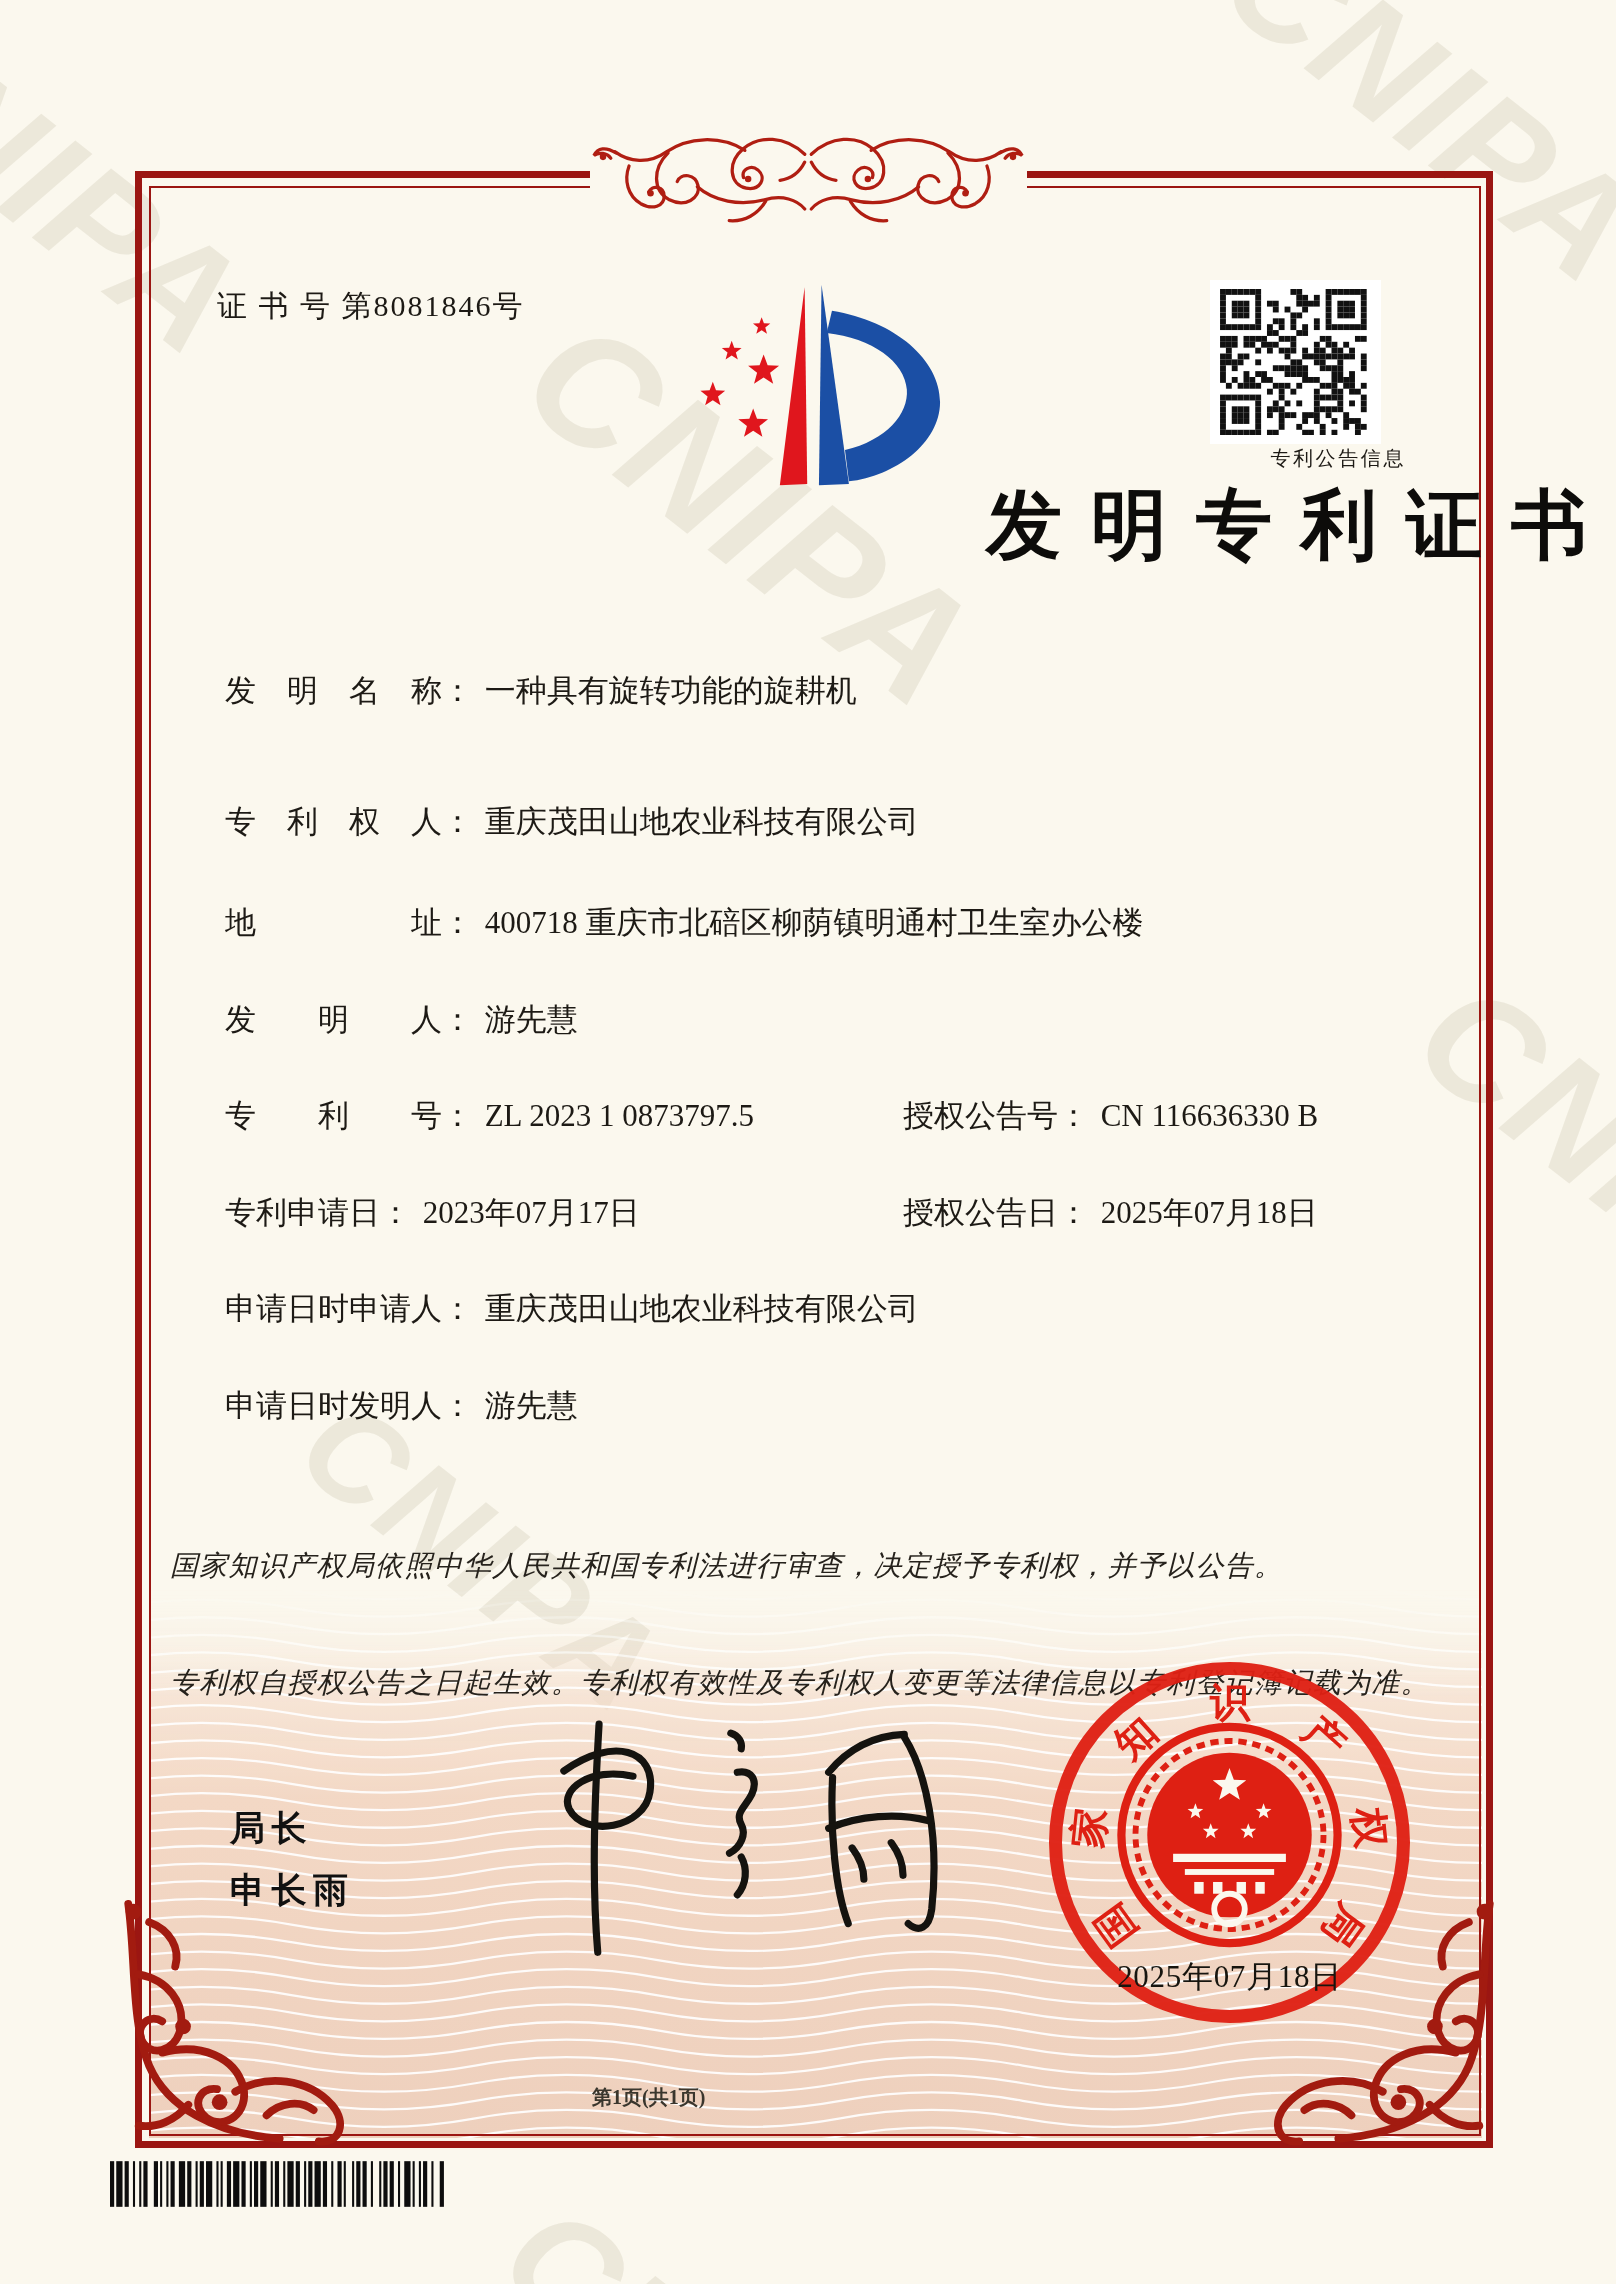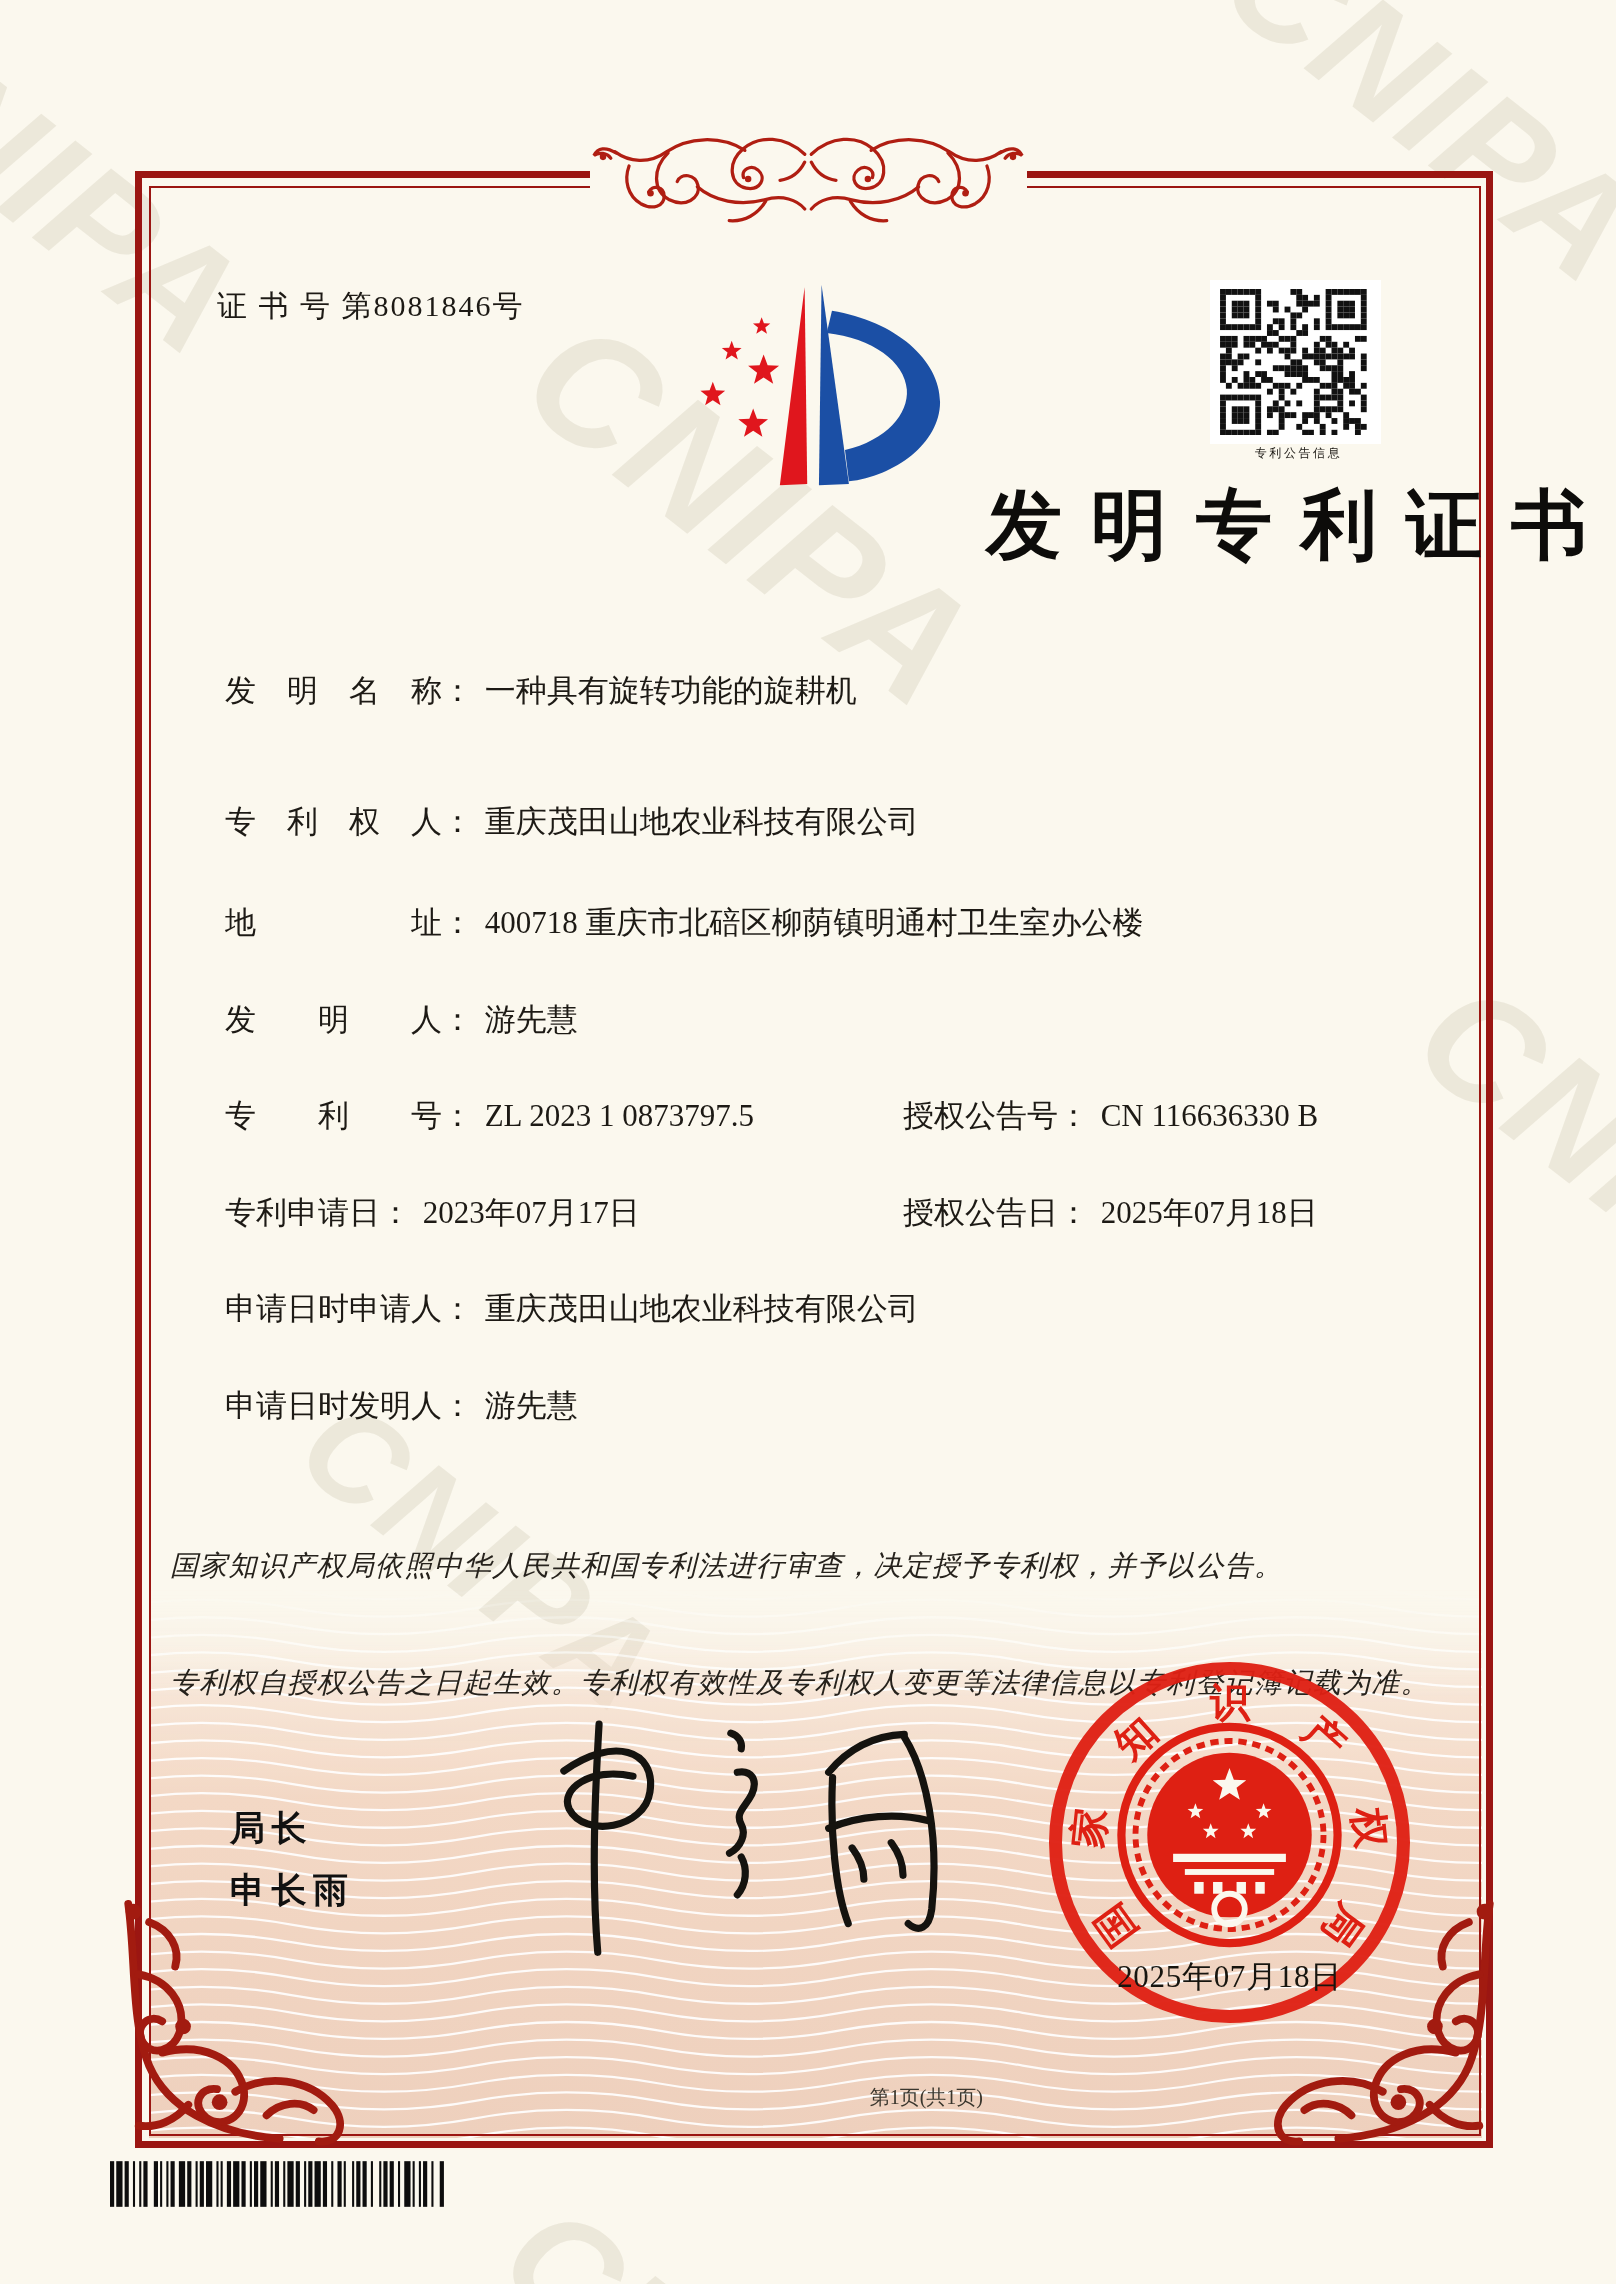--- a/index.html
+++ b/index.html
@@ -40,21 +40,21 @@
   }
   .top-ornament svg{width:218px;height:112px;}
   .corner-flourish{position:absolute;z-index:4;width:261px;height:261px;}
   .corner-flourish.left{left:110px;top:1896px;}
   .corner-flourish.right{left:1247px;top:1896px;transform:scaleX(-1);}
   
   .cert-no{position:absolute;z-index:5;left:217px;top:286px;font-size:30px;letter-spacing:2px;}
   .logo{position:absolute;z-index:5;left:677px;top:273px;width:293px;height:224px;}
   .qr-box{position:absolute;z-index:5;left:1210px;top:280px;width:171px;height:164px;background:#ffffff;}
   .qr-box svg{position:absolute;left:10.4px;top:9px;}
-  .qr-caption{position:absolute;z-index:5;left:1191px;top:445px;width:215px;text-align:center;font-size:12px;letter-spacing:2.6px;}
+  .qr-caption{position:absolute;z-index:5;left:1191px;top:445px;width:215px;text-align:right;font-size:20px;letter-spacing:2.6px;}
   .title{
     position:absolute;z-index:5;left:0;top:475px;width:100%;
     text-align:right;font-size:76px;font-weight:bold;letter-spacing:29px;text-indent:29px;
     color:#0d0c0a;
   }
   
   .frow{position:absolute;z-index:5;left:225px;font-size:31px;white-space:nowrap;}
   .frow .lab{display:inline-block;}
   .frow .val{display:inline-block;margin-left:11.7px;}
   .rcol{position:absolute;z-index:5;left:903px;font-size:31px;white-space:nowrap;}
@@ -75,21 +75,21 @@
   .seal-char{
     position:absolute;z-index:6;width:46px;height:46px;line-height:46px;text-align:center;
     font-size:40px;font-weight:bold;color:#de2013;
   }
   .emblem{position:absolute;z-index:5;left:1112px;top:1721px;width:235px;height:235px;}
   .seal-date{
     position:absolute;z-index:7;left:1073px;top:1956px;width:313px;text-align:center;
     font-size:31px;color:#17150f;letter-spacing:0.7px;
   }
   
-  .pagenum{position:absolute;z-index:5;left:592px;top:2084px;width:391px;text-align:right;font-size:20px;color:#3a362d;}
+  .pagenum{position:absolute;z-index:5;left:592px;top:2084px;width:391px;text-align:left;font-size:20px;color:#3a362d;font-weight:bold;}
   .barcode{position:absolute;z-index:5;left:110px;top:2161px;width:510px;height:46px;}
 </style>
 </head>
 <body>
 
 <div class="page">
 
   <div class="wm" style="left:-98px;top:-39px;font-size:150px;">CNIPA</div>
   <div class="wm" style="left:1298px;top:-111px;font-size:150px;">CNIPA</div>
   <div class="wm" style="left:606px;top:280px;font-size:163px;">CNIPA</div>

